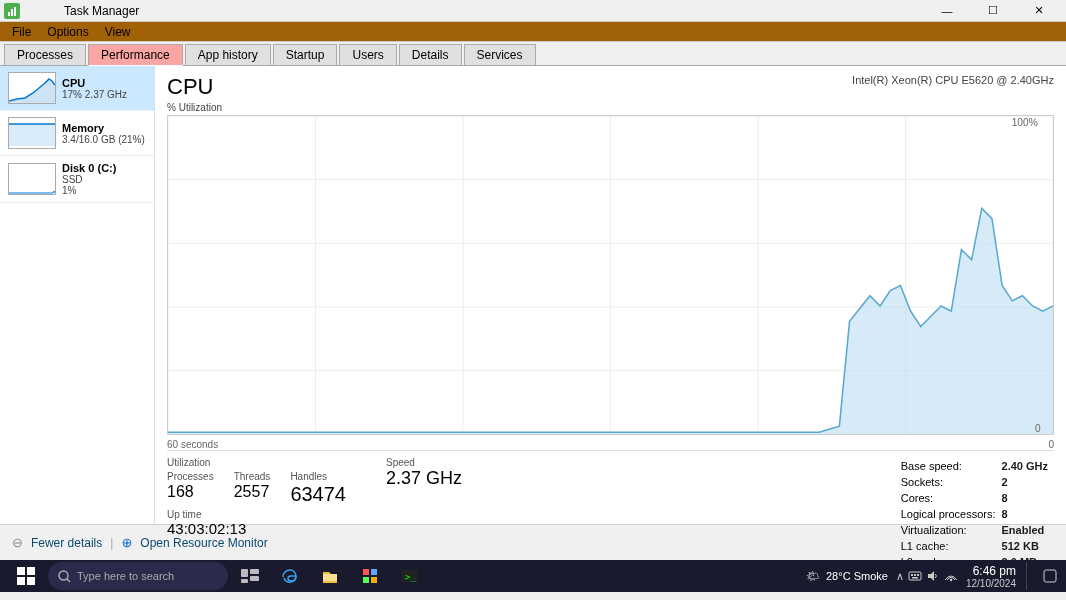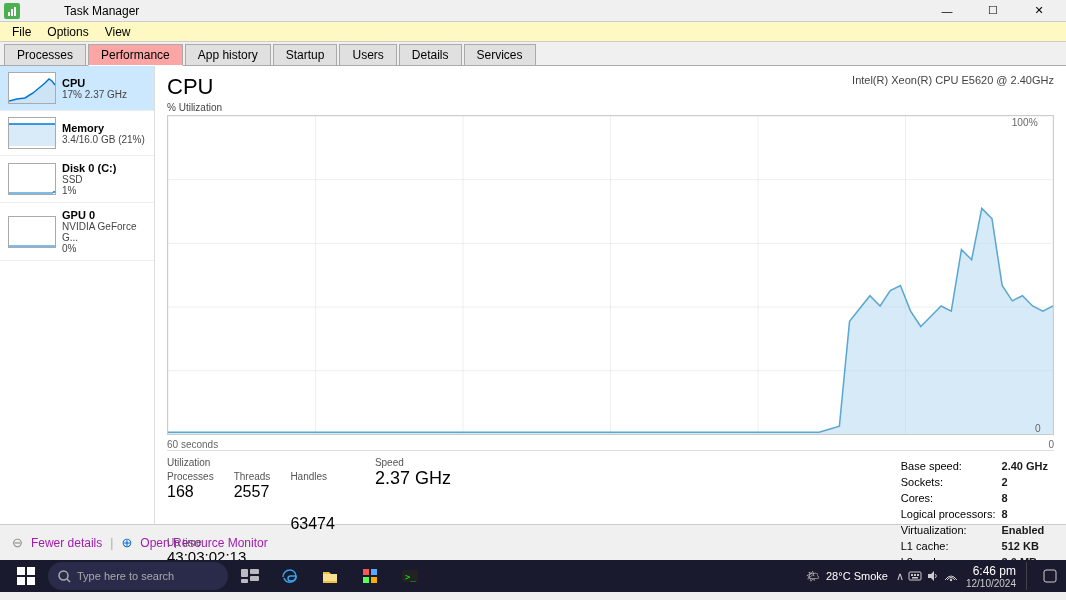--- a/index.html
+++ b/index.html
@@ -53,21 +53,21 @@
       font-size: 11px;
       color: #000;
     }
 
     
     .menu-bar {
       height: 20px;
       display: flex;
       align-items: center;
       padding: 0 4px;
-      background: #fef9c3;
+      background: #a16207;
       border-bottom: 1px solid #ccc;
     }
     .menu-item {
       padding: 2px 8px;
       cursor: pointer;
       font-size: 12px;
       color: #000;
     }
 
     
@@ -234,21 +234,21 @@
       height: 36px;
       background: #f0f0f0;
       border-top: 1px solid #ccc;
       display: flex;
       align-items: center;
       padding: 0 12px;
       gap: 8px;
       font-size: 12px;
     }
     .bottom-link {
-      color: #a21caf;
+      color: #0c4a6e;
       cursor: pointer;
       display: flex;
       align-items: center;
       gap: 4px;
     }
     .bottom-sep {
       color: #aaa;
     }
 
     
@@ -383,32 +383,20 @@
           <polyline points="44,29 45,27 46,29" fill="none" stroke="#0078d4" stroke-width="1"></polyline>
         </svg>
       </div>
       <div class="sidebar-info">
         <div class="sidebar-name">Disk 0 (C:)</div>
         <div class="sidebar-detail">SSD</div>
         <div class="sidebar-detail">1%</div>
       </div>
     </div>
 
-    <div class="sidebar-item">
-      <div class="sidebar-thumb">
-        <svg class="mini-chart" viewBox="0 0 46 30" preserveAspectRatio="none">
-          <line x1="0" y1="29" x2="46" y2="29" stroke="#0078d4" stroke-width="1"></line>
-        </svg>
-      </div>
-      <div class="sidebar-info">
-        <div class="sidebar-name">GPU 0</div>
-        <div class="sidebar-detail">NVIDIA GeForce G...</div>
-        <div class="sidebar-detail">0%</div>
-      </div>
-    </div>
 
   </div>
 
   <div class="perf-area">
 
     <div class="perf-header">
       <div>
         <div class="perf-title">CPU</div>
       </div>
       <div class="perf-subtitle">Intel(R) Xeon(R) CPU E5620 @ 2.40GHz</div>
@@ -458,21 +446,21 @@
           <div>
             <div class="stat-label">Processes</div>
             <div class="stat-value" style="font-size:16px;">168</div>
           </div>
           <div>
             <div class="stat-label">Threads</div>
             <div class="stat-value" style="font-size:16px;">2557</div>
           </div>
           <div>
             <div class="stat-label">Handles</div>
-            <div class="stat-value" style="font-size:16px;margin-top:32px;">63474</div>
+            <div class="stat-value" style="font-size:20px;">63474</div>
           </div>
         </div>
         <div>
           <div class="stat-label">Up time</div>
           <div class="stat-value" style="font-size:15px;">43:03:02:13</div>
         </div>
       </div>
 
       <div style="margin-left: 20px;">
         <div>

